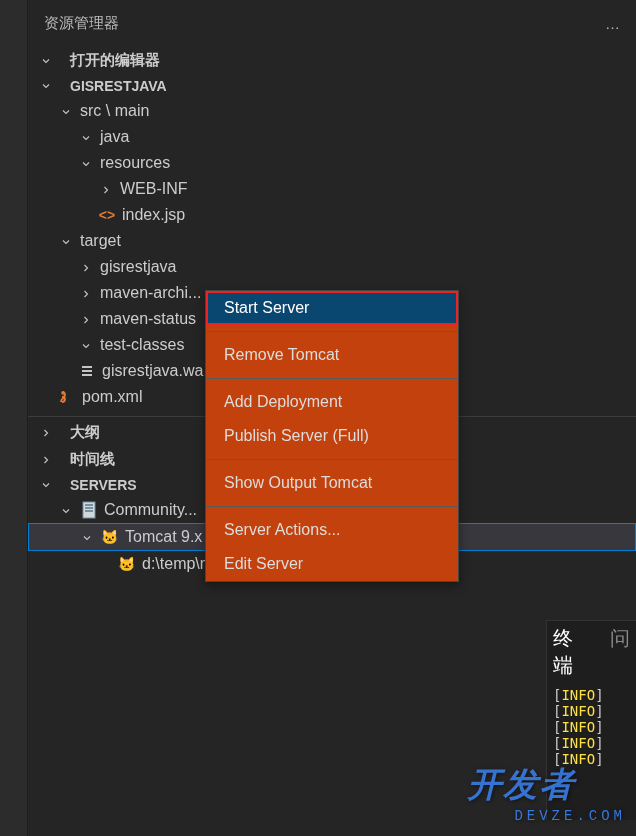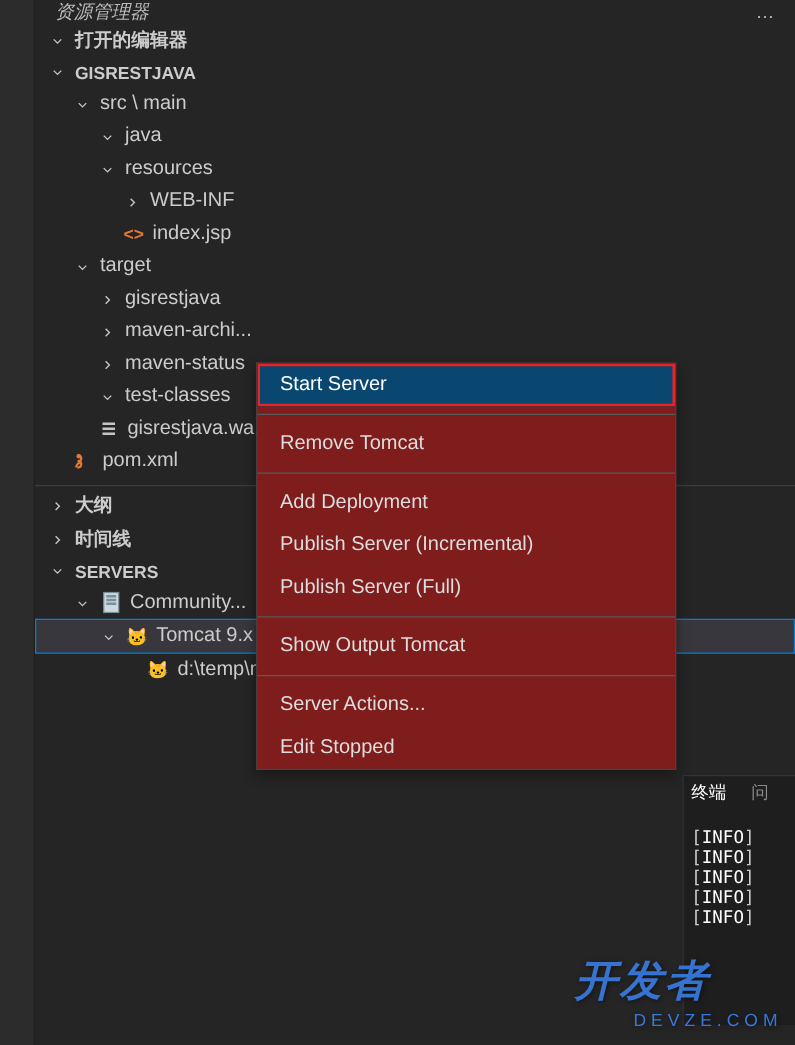--- a/index.html
+++ b/index.html
@@ -4,61 +4,61 @@
   <style>
     * { margin: 0; padding: 0; box-sizing: border-box; }
     body {
       width: 636px; height: 836px;
       font-family: 'Segoe UI', 'Microsoft YaHei', sans-serif;
       background: #1e1e1e; color: #cccccc; font-size: 15px;
       overflow: hidden; position: relative;
     }
     .sidebar { width: 28px; background: #2c2c2c; height: 100%; position: absolute; left: 0; top: 0; border-right: 1px solid #1e1e1e; }
     .explorer { position: absolute; left: 28px; top: 0; right: 0; height: 100%; background: #252526; }
-    .panel-header { padding: 0 16px; display: flex; align-items: center; gap: 10px; color: #bbb; font-size: 15px; font-style: italic; }
+    .panel-header { padding: 14px 16px; display: flex; align-items: center; gap: 10px; color: #bbb; font-size: 15px; }
     .panel-header .title { flex: 1; }
-    .section-header { display: flex; align-items: center; gap: 6px; padding: 4px 10px; cursor: pointer; font-weight: bold; }
+    .section-header { display: flex; align-items: center; gap: 16px; padding: 4px 10px; cursor: pointer; font-weight: bold; }
     .section-header.bold { text-transform: uppercase; font-size: 14px; color: #ccc; }
     .tree { }
     .tree-item { display: flex; align-items: flex-end; gap: 6px; padding: 4px 8px; white-space: nowrap; overflow: hidden; text-overflow: ellipsis; cursor: pointer; color: #cccccc; font-size: 16px; }
     .chevron { width: 16px; height: 16px; display: inline-flex; align-items: center; justify-content: center; color: #c5c5c5; flex-shrink: 0; }
     .icon { width: 18px; height: 18px; display: inline-flex; justify-content: center; align-items: center; flex-shrink: 0; font-size: 14px; }
     .jsp-icon { color: #e37933; font-weight: bold; }
     .xml-icon { color: #e37933; font-size: 18px; }
     .server-icon-svg { width: 16px; height: 18px; }
     .tomcat-icon { color: #e8a33d; font-size: 14px; }
     .dim { color: #8a8a8a; }
     .context-menu {
-      position: absolute; left: 205px; top: 290px; width: 336px;
-      background: #7f1d1d; border: 1px solid #454545; z-index: 100;
+      position: absolute; left: 205px; top: 290px; width: 254px;
+      background: #c2410c; border: 1px solid #454545; z-index: 100;
       box-shadow: 0 4px 10px rgba(0,0,0,.4);
     }
     .context-item { padding: 8px 18px; color: #ddd; cursor: pointer; font-size: 16px; }
     .context-item.highlighted { background: #094771; color: #fff; }
     .context-item.highlighted.boxed { box-shadow: inset 0 0 0 2px #e22; }
     .context-sep { height: 1px; background: #5a5a5a; margin: 6px 0; }
     .selected-row { background: #37373d; border: 1px solid #007fd4; }
     .terminal {
       position: absolute; right: 0; top: 620px; width: 90px; height: 200px;
       background: #1e1e1e; font-family: Consolas, monospace; font-size: 14px;
       color: #cccccc; padding: 4px 6px; border-left: 1px solid #333; border-top: 1px solid #333;
     }
-    .terminal-tabs { margin-bottom: 19px; display: flex; gap: 20px; color: #8a8a8a; font-size: 14px; }
+    .terminal-tabs { margin-bottom: 8px; display: flex; gap: 20px; color: #8a8a8a; font-size: 20px; }
     .terminal-tabs .active { color: #fff; }
-    .info-tag { color: #ffffff; }
+    .info-tag { color: #fde047; }
     .bracket { color: #ccc; }
     svg.chev { width: 12px; height: 12px; }
     .watermark {
       position: absolute; right: 10px; bottom: 12px; z-index: 200;
       font-size: 34px; font-style: italic; font-weight: bold;
       color: rgba(60,130,240,0.85); letter-spacing: 2px;
       text-shadow: 1px 1px 4px rgba(0,0,0,.5);
       font-family: 'KaiTi', 'STKaiti', serif; pointer-events: none;
     }
-    .watermark .sub { display: block; font-size: 14px; letter-spacing: 4px; color: rgba(60,130,240,.9); font-style: normal; font-weight: normal; font-family: Liberation Sans, sans-serif; text-align: center; padding-left: 47px; }
+    .watermark .sub { display: block; font-size: 14px; letter-spacing: 4px; color: rgba(60,130,240,.9); font-style: normal; font-weight: normal; font-family: Liberation Mono, monospace; text-align: center; padding-left: 47px; }
   </style>
 </head>
 <body>
 
 <div class="sidebar"></div>
 
 <div class="explorer">
   <div class="panel-header">
     <span class="title">资源管理器</span>
     <span>…</span>
@@ -235,27 +235,26 @@
     <span>d:\temp\maven_webapp\gisrestjava\targe...</span>
   </div>
 </div>
 
 <div class="context-menu">
   <div class="context-item highlighted boxed">Start Server</div>
   <div class="context-sep"></div>
   <div class="context-item">Remove Tomcat</div>
   <div class="context-sep"></div>
   <div class="context-item">Add Deployment</div>
-  <div class="context-item">Publish Server (Incremental)</div>
   <div class="context-item">Publish Server (Full)</div>
   <div class="context-sep"></div>
   <div class="context-item">Show Output Tomcat</div>
   <div class="context-sep"></div>
   <div class="context-item">Server Actions...</div>
-  <div class="context-item">Edit Stopped</div>
+  <div class="context-item">Edit Server</div>
 </div>
 
 <div class="terminal">
   <div class="terminal-tabs">
     <span class="active">终端</span>
     <span>问</span>
   </div>
   <div><span class="bracket">[</span><span class="info-tag">INFO</span><span class="bracket">]</span></div>
   <div><span class="bracket">[</span><span class="info-tag">INFO</span><span class="bracket">]</span></div>
   <div><span class="bracket">[</span><span class="info-tag">INFO</span><span class="bracket">]</span></div>

